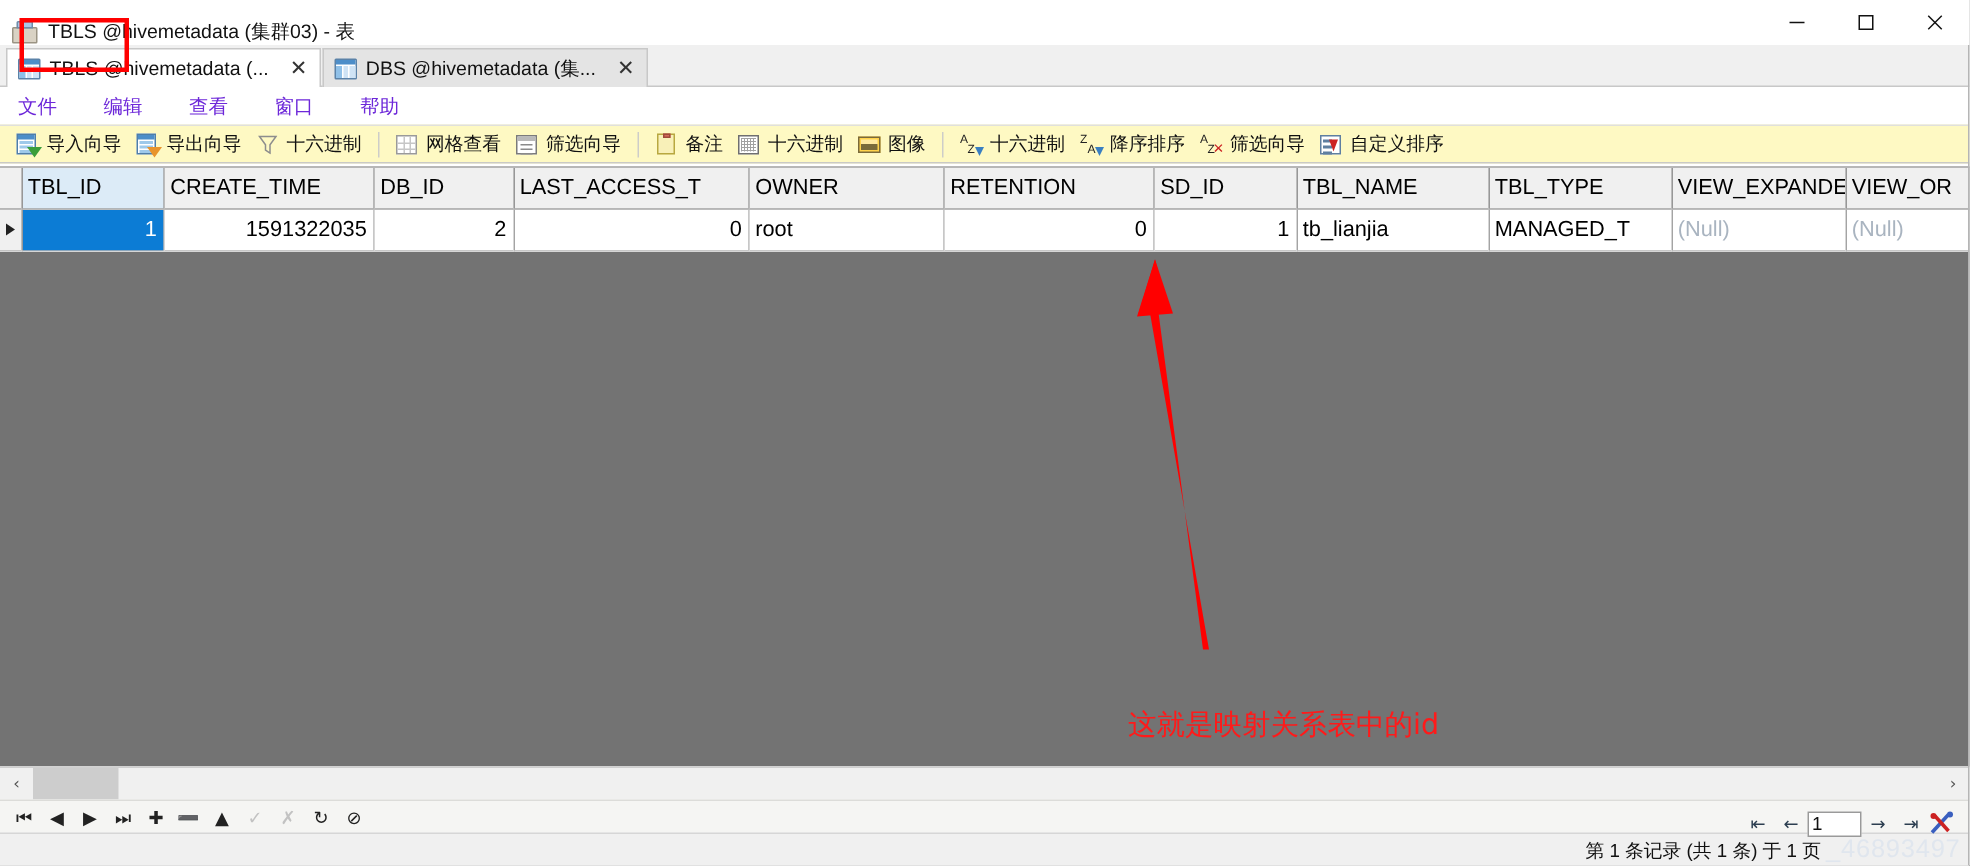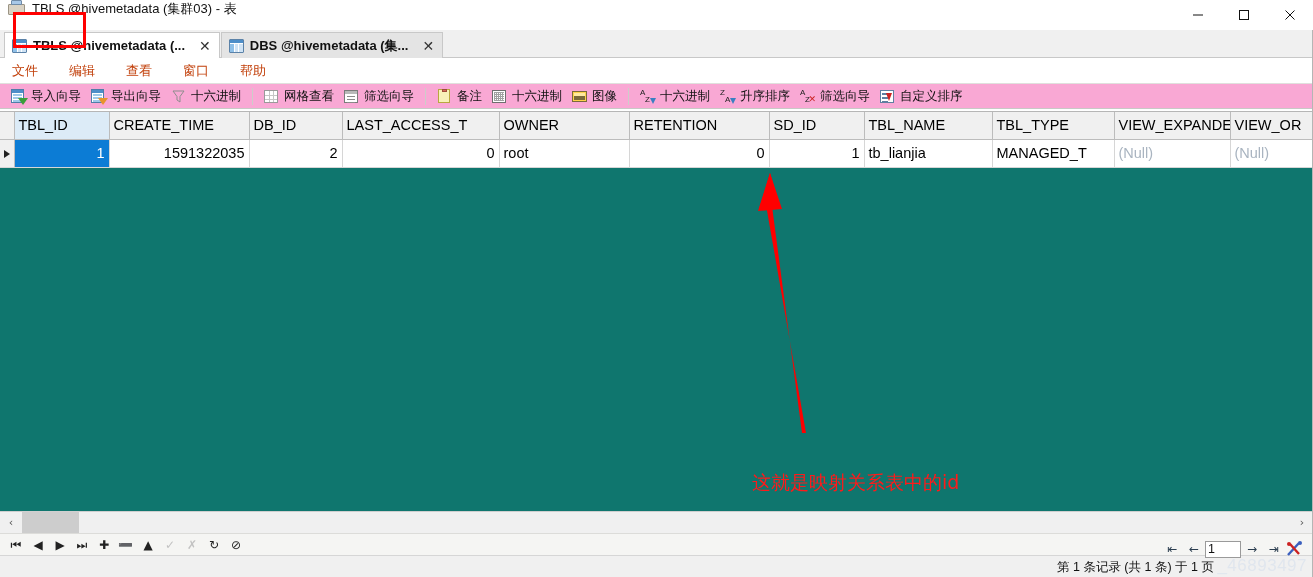--- a/index.html
+++ b/index.html
@@ -15,21 +15,21 @@
     overflow: hidden;
     position: relative;
     -webkit-font-smoothing: none;
   }
 
   
   .titlebar {
     height: 30px;
     background: #ffffff;
     display: flex;
-    align-items: flex-start;
+    align-items: flex-end;
     position: relative;
     border-bottom: 0;
   }
   .titlebar .app-icon {
     width: 18px; height: 16px;
     margin-left: 8px; margin-right: 6px;
     position: relative;
     flex: 0 0 auto;
   }
   .app-icon .ai-body {
@@ -118,48 +118,48 @@
   .tab-icon .ti-c2 {
     position: absolute; left: 6px; top: 5px;
     width: 3px; bottom: 1px;
     background: #cfe3f5;
   }
   .tab-icon .ti-c3 {
     position: absolute; left: 10px; top: 5px;
     right: 1px; bottom: 1px;
     background: #cfe3f5;
   }
-  .tab-label { margin-right: 14px; font-weight: bold; }
+  .tab-label { margin-right: 14px; }
   .tab-close {
     font-size: 14px;
     color: #333;
     line-height: 1;
     font-family: "DejaVu Sans", sans-serif;
   }
 
   
   .menubar {
     height: 25px;
     background: #ffffff;
     display: flex;
     align-items: center;
     padding-left: 10px;
     font-size: 13px;
   }
   .menu-item {
     padding: 3px 13px 3px 2px;
     margin-right: 16px;
-    color: #c2410c;
+    color: #6d28d9;
     white-space: nowrap;
   }
 
   
   .toolbar {
     height: 26px;
-    background: #f9a8d4;
+    background: #fef9c3;
     border-top: 1px solid #e0e0dd;
     border-bottom: 1px solid #c9c9c6;
     display: flex;
     align-items: center;
     padding-left: 6px;
     font-size: 12.5px;
   }
   .tb-btn {
     display: flex;
     align-items: center;
@@ -230,21 +230,21 @@
   .ico-custom .c-ar { position:absolute; right:1px; top:2px; width:0; height:0; border-left:3px solid transparent; border-right:3px solid transparent; border-top:8px solid #cc2222; }
   .blue-arrow-dn { position:absolute; right:0; bottom:0; width:0;height:0; border-left:3px solid transparent;border-right:3px solid transparent;border-top:6px solid #3a7fc1; }
   .red-x { position:absolute; right:0; bottom:0; color:#cc2222; font-size:9px; line-height:9px; font-weight:bold; }
 
   
   .grid-wrap {
     position: absolute;
     left: 0; right: 0;
     top: 111px;
     bottom: 66px;
-    background: #0f766e;
+    background: #737373;
     border-top: 1px solid #b6b6b6;
     overflow: hidden;
   }
   table.grid {
     border-collapse: collapse;
     table-layout: fixed;
     width: 1313px;
     font-size: 14px;
   }
   table.grid th {
@@ -592,21 +592,21 @@
   </div>
 
   <div class="tb-btn">
     <span class="tb-ico">
       <span class="ico-sortD">
           <span class="az-a">Z</span>
           <span class="az-z">A</span>
         </span>
       <span class="blue-arrow-dn"></span>
     </span>
-    <span class="tb-label">升序排序</span>
+    <span class="tb-label">降序排序</span>
   </div>
 
   <div class="tb-btn">
     <span class="tb-ico">
       <span class="ico-sortX">
           <span class="az-a" style="position:absolute;left:0;top:0">A</span>
           <span class="az-z" style="position:absolute;left:5px;top:7px">Z</span>
         </span>
       <span class="red-x">✕</span>
     </span>

